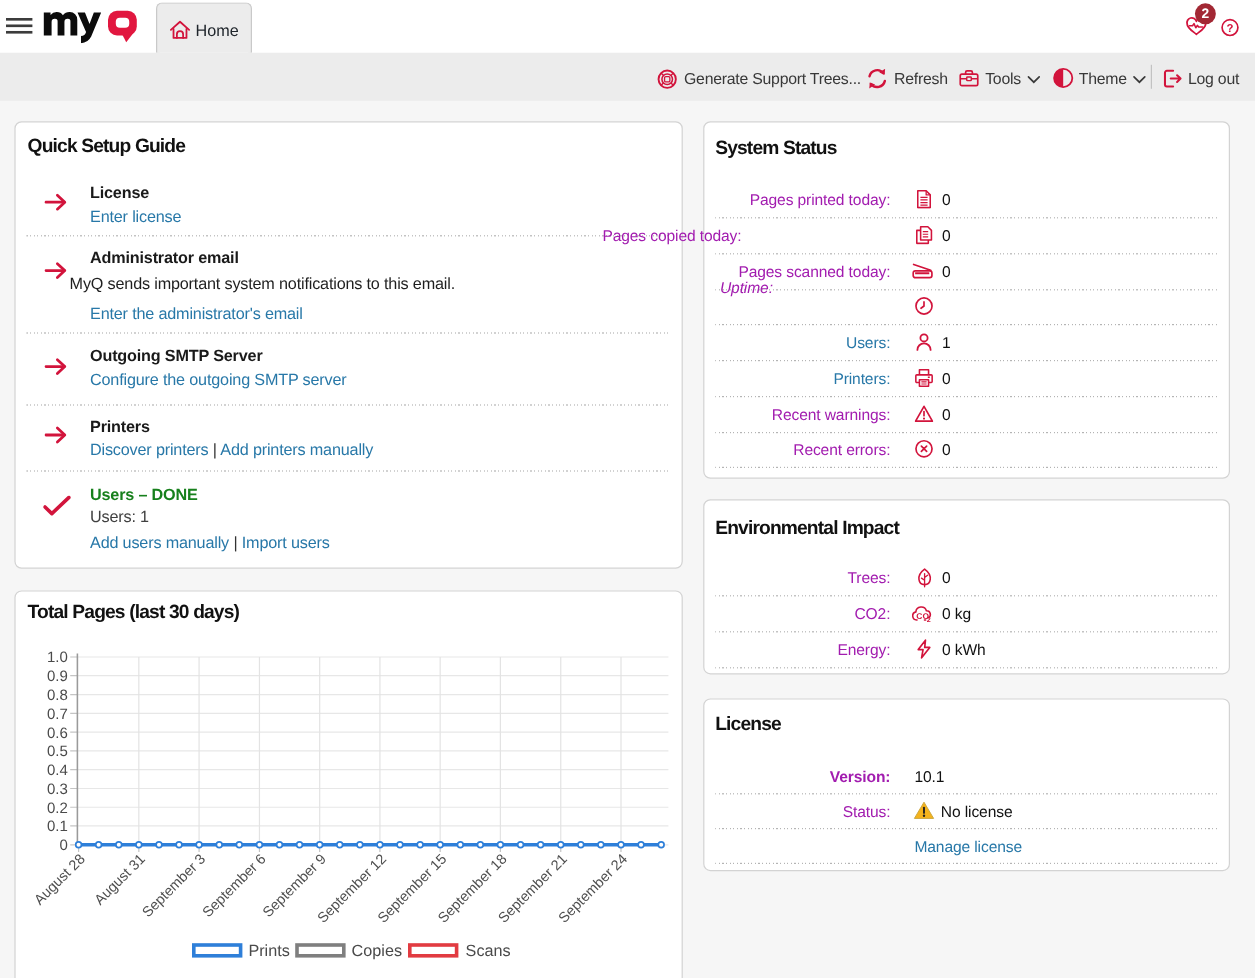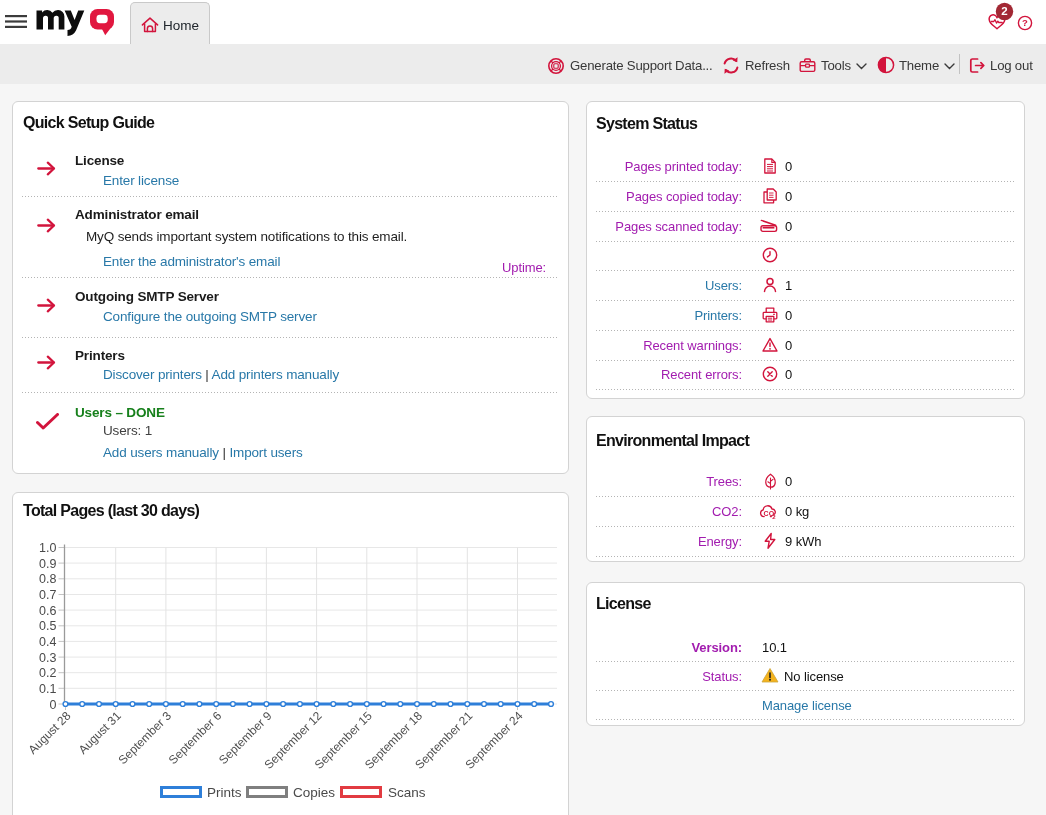--- a/index.html
+++ b/index.html
@@ -5,21 +5,21 @@
 * { margin:0; padding:0; box-sizing:border-box; }
 html,body { width:1046px; height:815px; overflow:hidden; background:#f6f6f6;
   font-family:"Liberation Sans", sans-serif; }
 .abs { position:absolute; }
 #header { position:absolute; left:0; top:0; width:1046px; height:44px; background:#fff; }
 #toolbar { position:absolute; left:0; top:44px; width:1046px; height:40px; background:#ececec; }
 .card { position:absolute; background:#fff; border:1px solid #d3d3d3; border-radius:6px; }
 .ctitle { position:absolute; font-size:16px; font-weight:bold; color:#111; letter-spacing:-0.7px; }
 .dot { position:absolute; height:1px; background:repeating-linear-gradient(90deg,#b4b4b4 0,#b4b4b4 1px,transparent 1px,transparent 3px); }
 .itemh { position:absolute; font-size:13.5px; font-weight:bold; color:#1a1a1a; letter-spacing:-0.15px; }
-.itemt { position:absolute; font-size:13.5px; color:#1f1f1f; letter-spacing:-0.15px;margin-left:28px; }
+.itemt { position:absolute; font-size:13.5px; color:#1f1f1f; letter-spacing:-0.15px; }
 .lblrow { position:absolute; font-size:13px; color:#a21caf; letter-spacing:-0.1px; }
 .val { position:absolute; font-size:13px; color:#111; letter-spacing:-0.1px; }
 a, .link { color:#2878a8; text-decoration:none; }
 .tbtxt { font-size:13.2px; color:#383838; letter-spacing:-0.2px; }
 svg { display:block; }
 </style>
 </head>
 <body>
 <div id="header">
 
@@ -69,21 +69,21 @@
 <div id="toolbar">
 
   <svg class="abs" style="left:547px;top:13px" width="18" height="18" viewBox="0 0 18 18">
     <g fill="none" stroke="#d2143c">
       <circle cx="9" cy="9" r="7.2" stroke-width="1.6"></circle>
       <circle cx="9" cy="9" r="4.4" stroke-width="1.3"></circle>
       <rect x="6.8" y="6.8" width="4.4" height="4.4" rx="1" stroke-width="1.1"></rect>
       <path d="M4 4 L6 6 M14 4 L12 6 M4 14 L6 12 M14 14 L12 12" stroke-width="1.2"></path>
     </g>
   </svg>
-  <div class="abs tbtxt" style="left:570px;top:14px">Generate Support Data...</div>
+  <div class="abs tbtxt" style="left:570px;top:14px">Generate Support Trees...</div>
 
   <svg class="abs" style="left:722px;top:12px" width="18" height="19" viewBox="0 0 18 19">
     <g fill="none" stroke="#d2143c" stroke-width="2" stroke-linecap="round">
       <path d="M2.6 7.6 A6.6 6.6 0 0 1 14.2 5.0"></path>
       <path d="M15.4 11.4 A6.6 6.6 0 0 1 3.8 14.0"></path>
     </g>
     <path d="M15.6 1.2 L15.2 6.3 L10.7 4.5 Z" fill="#d2143c"></path>
     <path d="M2.4 17.8 L2.8 12.7 L7.3 14.5 Z" fill="#d2143c"></path>
   </svg>
   <div class="abs tbtxt" style="left:745px;top:14px">Refresh</div>
@@ -281,21 +281,21 @@
 <svg class="abs" style="left:762px;top:158px" width="16" height="16" viewBox="0 0 16 16">
   <g fill="none" stroke="#d2143c" stroke-width="1.3" stroke-linejoin="round">
     <path d="M2.8 1 h7 l3.4 3.4 V15 H2.8 Z"></path>
     <path d="M9.8 1 v3.4 h3.4" stroke-width="1.1"></path>
     <path d="M5 6.4 h6 M5 8.6 h6 M5 10.8 h6 M5 13 h6" stroke-width="1"></path>
   </g>
 </svg>
 <div class="val" style="left:785px;top:159px;">0</div>
 <div class="dot" style="left:596px;top:181px;width:419px;"></div>
 
-<div class="lblrow" style="left:502px;top:189px;width:240px;text-align:right;">Pages copied today:</div>
+<div class="lblrow" style="left:502px;top:189px;width:240px;text-align:left;">Pages copied today:</div>
 <svg class="abs" style="left:762px;top:188px" width="16" height="16" viewBox="0 0 16 16">
   <g fill="none" stroke="#d2143c" stroke-width="1.3" stroke-linejoin="round">
     <path d="M5.2 1 h6 l3 3 V12 H5.2 Z"></path>
     <path d="M11.6 12 V14.8 H2 V4 h3.2"></path>
     <path d="M7 5 h4.5 M7 7.2 h4.5 M7 9.4 h4.5" stroke-width="0.9"></path>
   </g>
 </svg>
 <div class="val" style="left:785px;top:189px;">0</div>
 <div class="dot" style="left:596px;top:211px;width:419px;"></div>
 
@@ -303,21 +303,21 @@
 <svg class="abs" style="left:760px;top:218px" width="18" height="16" viewBox="0 0 18 16">
   <g fill="none" stroke="#d2143c">
     <path d="M1.4 2.4 L15.6 7.2" stroke-width="1.5" stroke-linecap="round"></path>
     <rect x="1" y="7.8" width="15.6" height="5.6" rx="1.8" stroke-width="1.4"></rect>
     <path d="M2.6 9.7 H14.4" stroke-width="1.7"></path>
   </g>
 </svg>
 <div class="val" style="left:785px;top:219px;">0</div>
 <div class="dot" style="left:596px;top:241px;width:419px;"></div>
 
-<div class="lblrow" style="left:502px;top:260px;width:240px;text-align:left;">Uptime:</div>
+<div class="lblrow" style="left:502px;top:232px;width:240px;text-align:center;font-style:italic;">Uptime:</div>
 <svg class="abs" style="left:762px;top:247px" width="16" height="16" viewBox="0 0 16 16">
   <g fill="none" stroke="#d2143c" stroke-width="1.4" stroke-linecap="round">
     <circle cx="8" cy="8" r="6.7"></circle>
     <path d="M8 4.6 V8 L5.5 9.9"></path>
   </g>
 </svg>
 <div class="dot" style="left:596px;top:270px;width:419px;"></div>
 
 <div class="lblrow link" style="left:502px;top:278px;width:240px;text-align:right;">Users:</div>
 <svg class="abs" style="left:762px;top:277px" width="16" height="16" viewBox="0 0 16 16">
@@ -381,21 +381,21 @@
   <text x="4.6" y="12.8" font-size="7" font-weight="bold" fill="#d2143c" font-family="Liberation Sans, sans-serif">CO</text>
   <text x="13.2" y="15.6" font-size="6" font-weight="bold" fill="#d2143c" font-family="Liberation Sans, sans-serif">2</text>
 </svg>
 <div class="val" style="left:785px;top:504px;">0 kg</div>
 <div class="dot" style="left:596px;top:526px;width:419px;"></div>
 
 <div class="lblrow" style="left:502px;top:534px;width:240px;text-align:right;">Energy:</div>
 <svg class="abs" style="left:763px;top:532px" width="14" height="18" viewBox="0 0 14 18">
   <path d="M8.2 1.5 L2.2 9.3 H6.2 L5 16.2 L11.8 7.5 H7.6 Z" fill="none" stroke="#d2143c" stroke-width="1.4" stroke-linejoin="round"></path>
 </svg>
-<div class="val" style="left:785px;top:534px;">9 kWh</div>
+<div class="val" style="left:785px;top:534px;">0 kWh</div>
 <div class="dot" style="left:596px;top:556px;width:419px;"></div>
 
 <div class="card" style="left:586px;top:582px;width:439px;height:144px;"></div>
 <div class="ctitle" style="left:596px;top:595px;">License</div>
 <div class="lblrow" style="left:502px;top:640px;width:240px;text-align:right;font-weight:bold;">Version:</div>
 <div class="val" style="left:762px;top:640px;">10.1</div>
 <div class="dot" style="left:596px;top:661px;width:419px;"></div>
 
 <div class="lblrow" style="left:502px;top:669px;width:240px;text-align:right;">Status:</div>
 <svg class="abs" style="left:761px;top:667px" width="18" height="17" viewBox="0 0 18 17">

